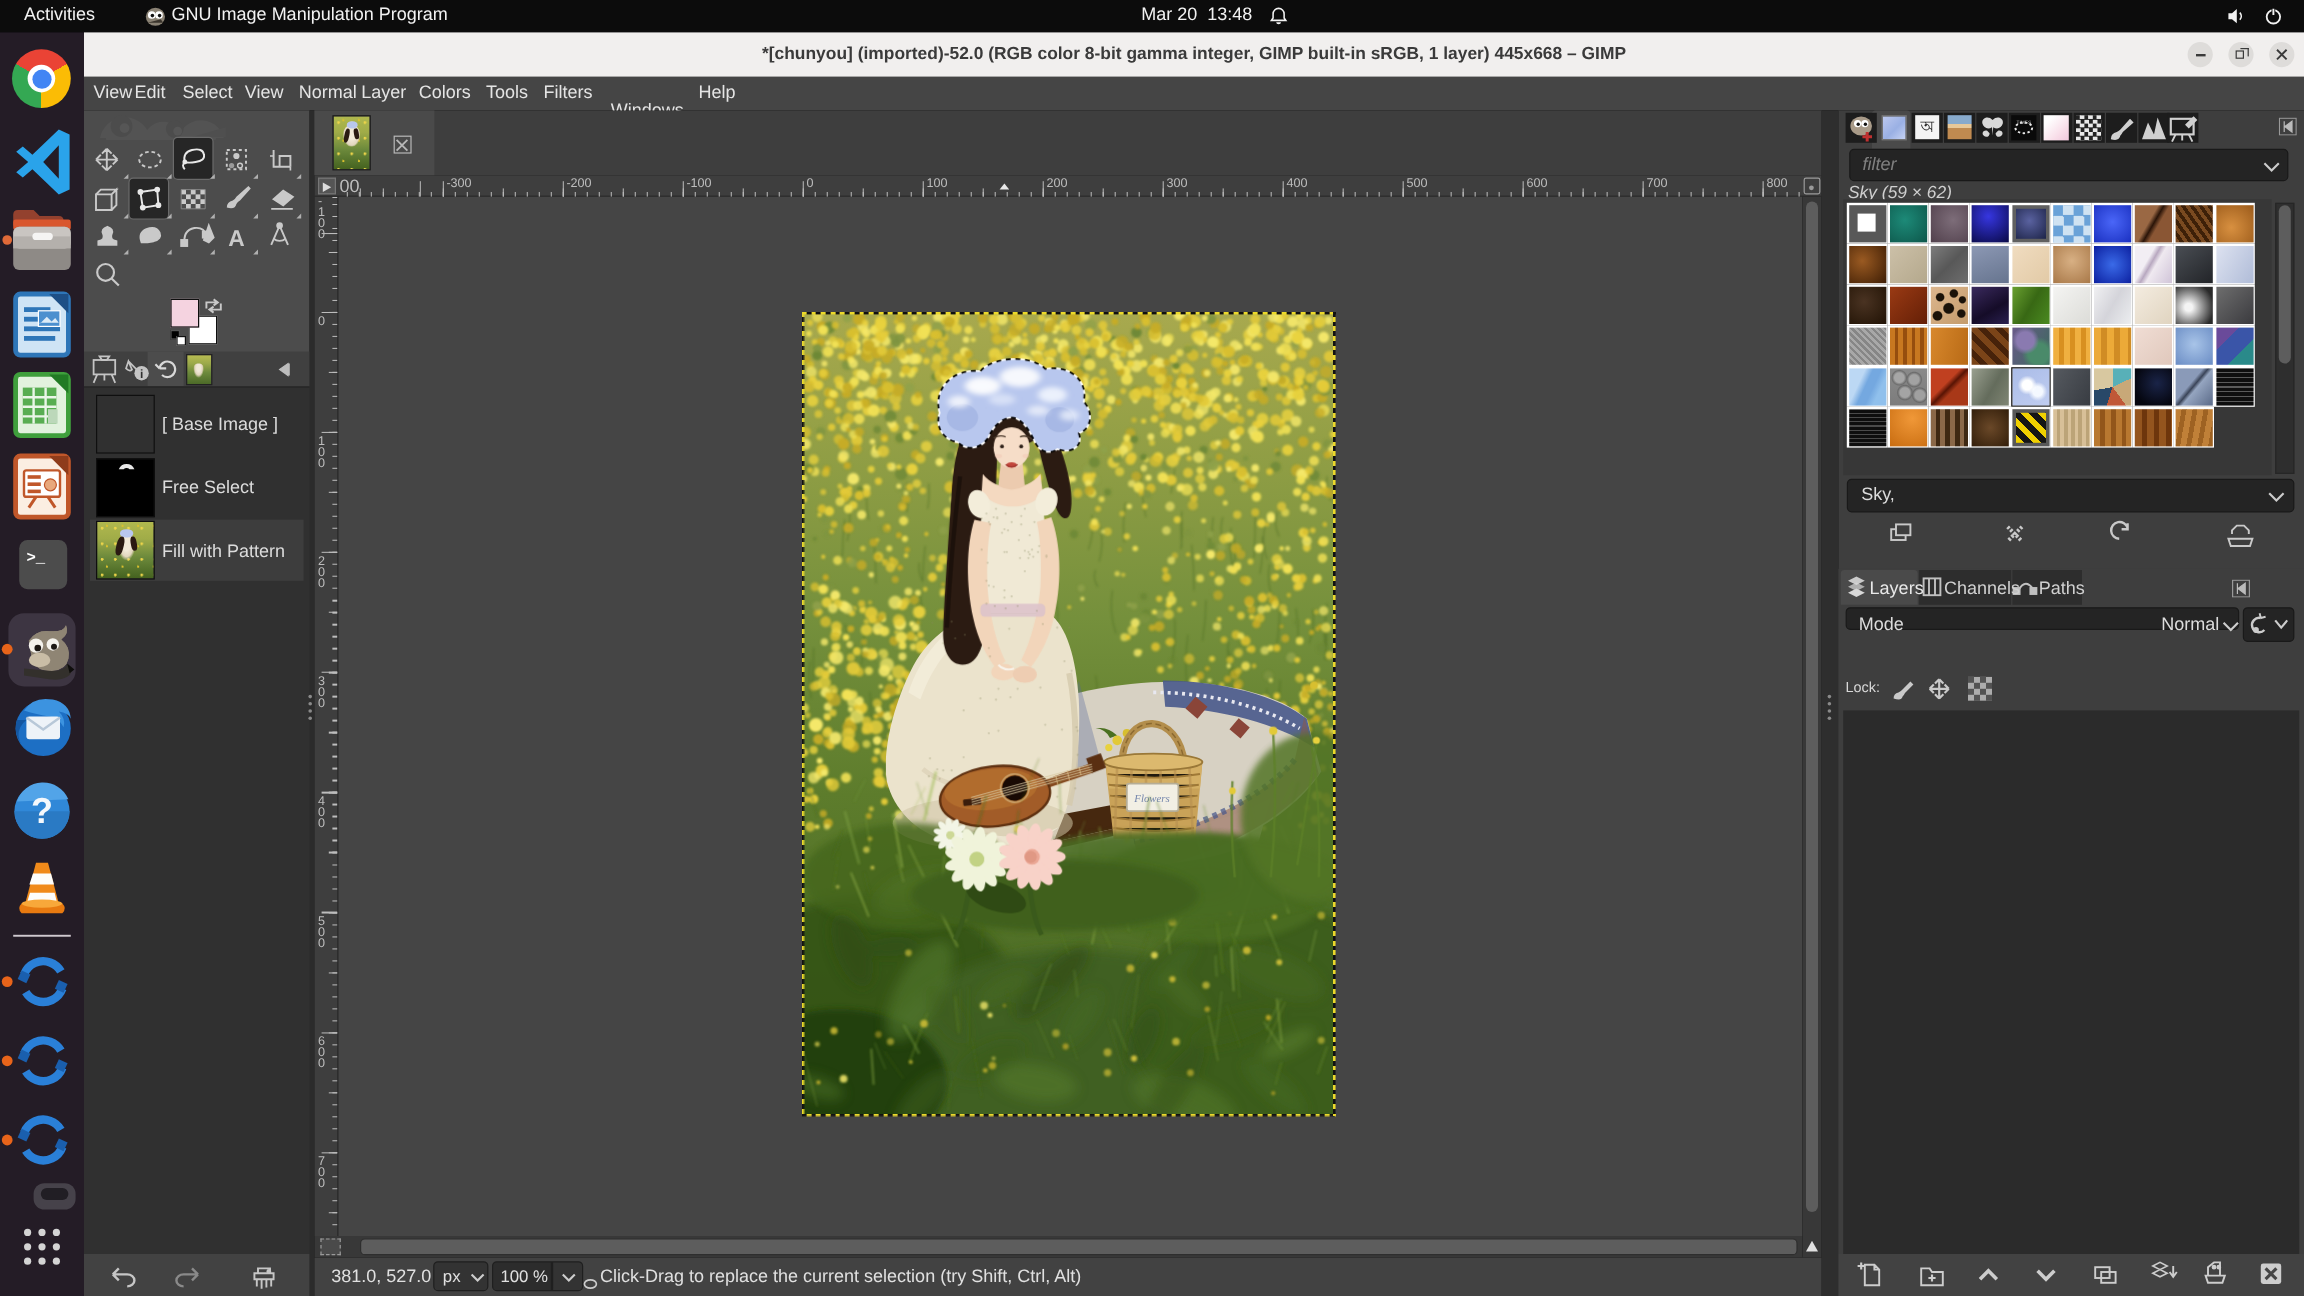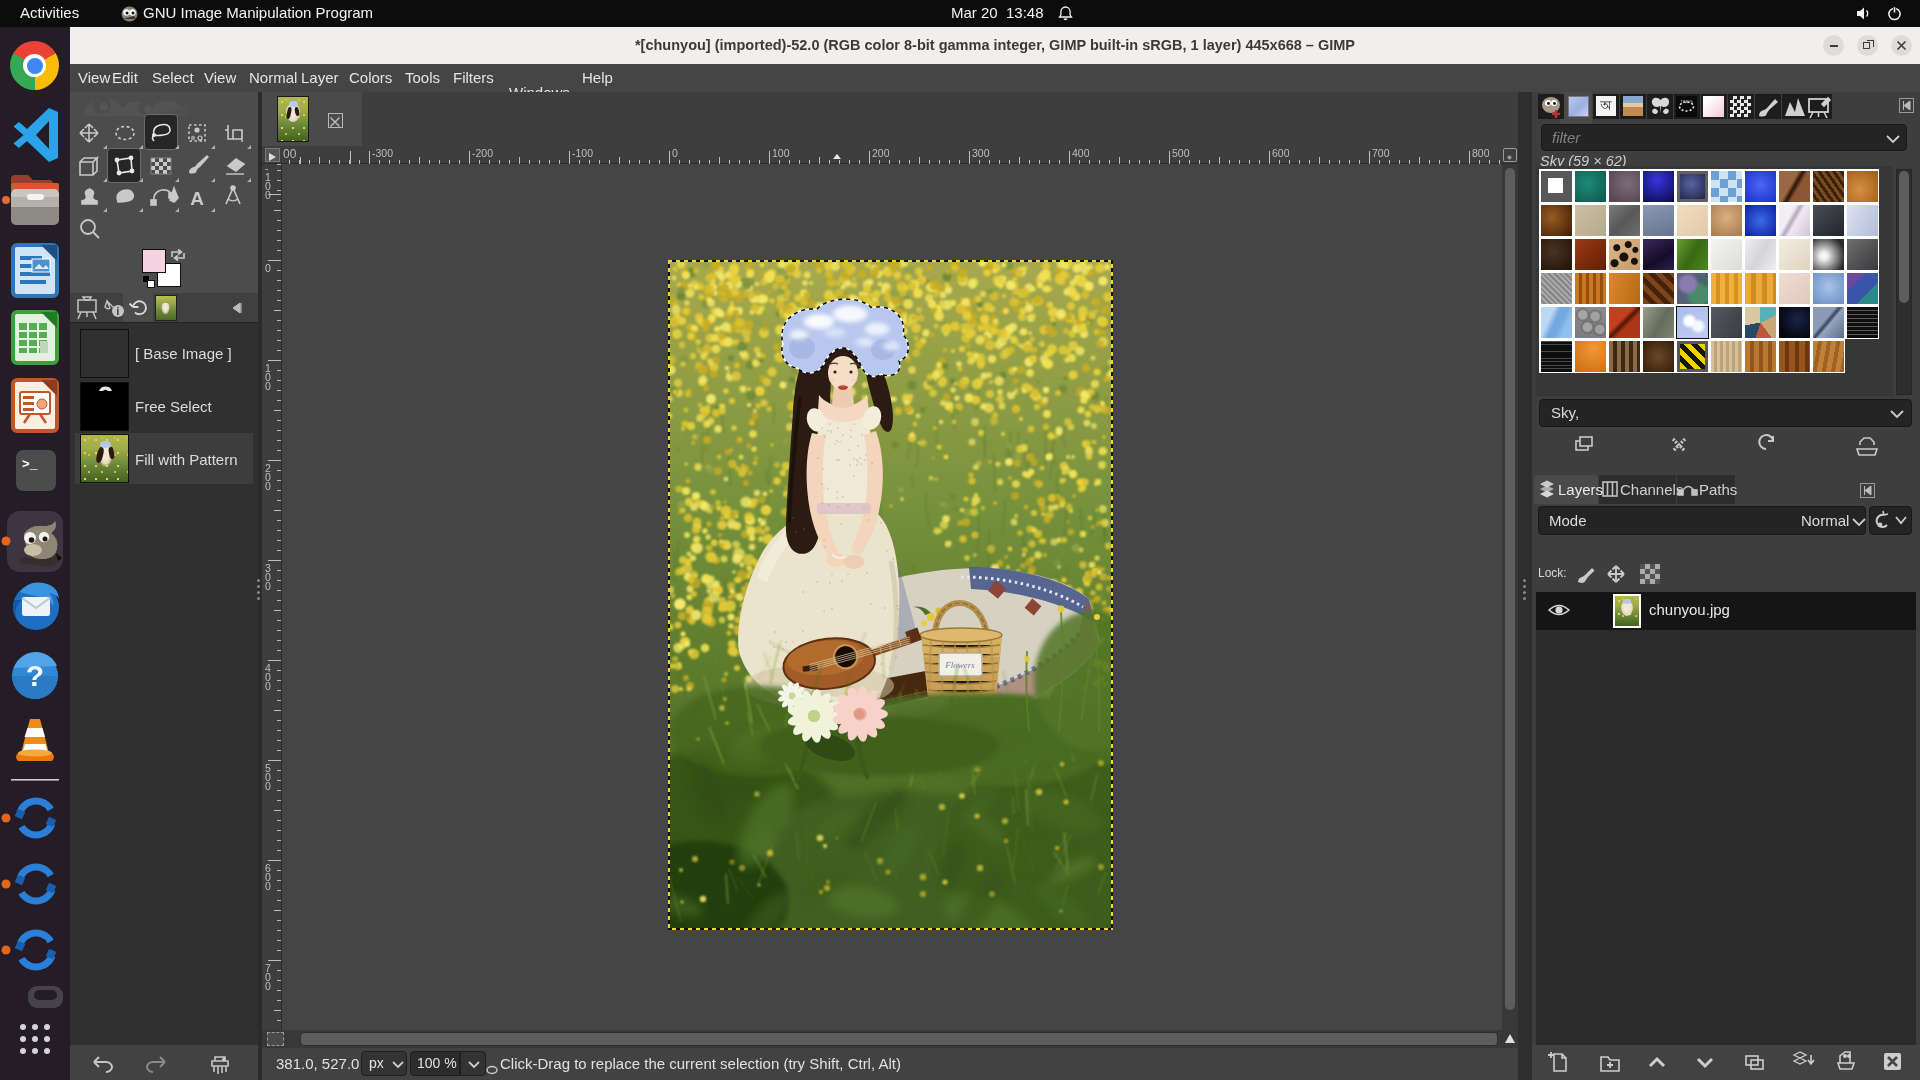--- a/index.html
+++ b/index.html
@@ -356,21 +356,21 @@
  <svg width="11" height="11">
       <circle cx="5.5" cy="5.5" r="2" fill="#9a9a9a"></circle>
     </svg>
 </div>
 <div class="ab" style="left:262px;top:164px;width:20px;height:866px;background:#3e3e3e;border-right:1px solid #2a2a2a"></div>
 <div class="ab" style="left:282px;top:164px;width:1220px;height:866px;background:#454545;overflow:hidden" id="viewport"></div>
 <div class="ab" style="left:283px;top:146px;width:1219px;height:18px;overflow:hidden">
     <div class="ab" style="left:0;bottom:0;width:1219px;height:4px;background:repeating-linear-gradient(90deg,#bdbdbd 0 1px,transparent 1px 10px);background-position-x:6px"></div>
     <div class="ab" style="left:0;bottom:0;width:1219px;height:7px;background:repeating-linear-gradient(90deg,#bdbdbd 0 1px,transparent 1px 50px);background-position-x:36px"></div>
     <div class="ab" style="left:0;bottom:0;width:1219px;height:13px;background:repeating-linear-gradient(90deg,#bdbdbd 0 1px,transparent 1px 100px);background-position-x:86px"></div>
-    <div class="ab" style="left:0px;top:1px;color:#bdbdbd;font-size:12px">00</div>
+    <div class="ab" style="left:0px;top:1px;color:#bdbdbd;font-size:15px">00</div>
     <div class="ab" style="left:89px;top:1px;color:#bdbdbd;font-size:10.5px">-300</div>
     <div class="ab" style="left:189px;top:1px;color:#bdbdbd;font-size:10.5px">-200</div>
     <div class="ab" style="left:289px;top:1px;color:#bdbdbd;font-size:10.5px">-100</div>
     <div class="ab" style="left:389px;top:1px;color:#bdbdbd;font-size:10.5px">0</div>
     <div class="ab" style="left:489px;top:1px;color:#bdbdbd;font-size:10.5px">100</div>
     <div class="ab" style="left:589px;top:1px;color:#bdbdbd;font-size:10.5px">200</div>
     <div class="ab" style="left:689px;top:1px;color:#bdbdbd;font-size:10.5px">300</div>
     <div class="ab" style="left:789px;top:1px;color:#bdbdbd;font-size:10.5px">400</div>
     <div class="ab" style="left:889px;top:1px;color:#bdbdbd;font-size:10.5px">500</div>
     <div class="ab" style="left:989px;top:1px;color:#bdbdbd;font-size:10.5px">600</div>
@@ -2862,21 +2862,21 @@
         <rect x="160" y="16" width="5" height="5" fill="#c0c0c0"></rect>
   </g>
   <text x="26" y="21" font-size="15" fill="#e8e8e8">Layers</text>
   <text x="88" y="21" font-size="15" fill="#d0d0d0">Channels</text>
   <text x="167" y="21" font-size="15" fill="#d0d0d0">Paths</text>
  </svg>
  <svg class="ab" style="left:328px;top:9px" width="15" height="15">
       <rect x="0.5" y="0.5" width="14" height="14" fill="none" stroke="#999"></rect>
       <path d="M4.5 3 v9 M11 3 l-6 4.5 6 4.5 Z" fill="#bbb" stroke="#bbb"></path>
     </svg>
- <div class="ab" style="left:6px;top:32px;width:328px;height:29px;background:#242424;border:1px solid #191919;border-radius:4px">
+ <div class="ab" style="left:6px;top:32px;width:328px;height:19px;background:#242424;border:1px solid #191919;border-radius:4px">
    <span class="ab" style="left:10px;top:5px;color:#dcdcdc;font-size:15px">Mode</span>
    <span class="ab" style="left:262px;top:5px;color:#dcdcdc;font-size:15px">Normal</span>
    <svg class="ab" style="left:313px;top:11px" width="14" height="9">
         <path d="M1 1 l6 6 6 -6" stroke="#ccc" stroke-width="1.8" fill="none"></path>
       </svg>
  </div>
  <div class="ab" style="left:337px;top:32px;width:43px;height:29px;background:#242424;border:1px solid #191919;border-radius:4px">
    <svg width="43" height="27">
         <path d="M14 8 a6 6 0 1 0 3 10" fill="none" stroke="#ccc" stroke-width="2"></path>
         <circle cx="10" cy="18" r="2.4" fill="#ccc"></circle>
@@ -2886,33 +2886,20 @@
  </div>
  <div class="ab" style="left:6px;top:92px;color:#d8d8d8;font-size:12px">Lock:</div>
  <svg class="ab" style="left:40px;top:88px" width="130" height="24">
   <path d="M6 20 q0 -4 4 -5 q2 -1 3 -2 l7 -7 2.5 2.5 -7 7 q-1 2 -2 3 q-1 4 -7.5 1.5 Z" fill="#c9c9c9"></path>
   <g stroke="#c9c9c9" fill="none" stroke-width="1.8">
         <path d="M44 4 v16 M36 12 h16 M44 4 l-3.5 3.5 M44 4 l3.5 3.5 M44 20 l-3.5 -3.5 M44 20 l3.5 -3.5 M36 12 l3.5 -3.5 M36 12 l3.5 3.5 M52 12 l-3.5 -3.5 M52 12 l-3.5 3.5"></path>
       </g>
  </svg>
  <div class="ab" style="left:108px;top:90px;width:20px;height:20px;background:repeating-conic-gradient(#b8b8b8 0 25%,#555 0 50%) 0 0/10px 10px;opacity:.9"></div>
  <div class="ab" style="left:4px;top:118px;width:380px;height:453px;background:#2b2b2b"></div>
- <div class="ab" style="left:4px;top:118px;width:380px;height:38px;background:#151515">
-  <svg class="ab" style="left:12px;top:10px" width="22" height="16">
-        <path d="M1 8 Q11 -1 21 8 Q11 17 1 8 Z" fill="none" stroke="#d8d8d8" stroke-width="1.5"></path>
-        <circle cx="11" cy="8" r="3.6" fill="#d8d8d8"></circle>
-      </svg>
-  <div class="ab" style="left:77px;top:2px;width:28px;height:34px;background:#fff">
-   <div class="ab" style="left:2px;top:2px;width:24px;height:30px;background:radial-gradient(2.2px 2.2px at 4px 5px,#ecd44a 50%,transparent 60%) 0 0/11px 13px,radial-gradient(1.8px 1.8px at 8px 3px,#d9c02e 50%,transparent 60%) 0 0/13px 17px,linear-gradient(180deg,#b0b84e 0%,#a0ac48 30%,#6d8a3c 62%,#44621f 100%)">
-    <div class="ab" style="left:6px;top:5px;width:12px;height:15px;background:radial-gradient(ellipse at 50% 35%,#f2ead8 35%,#e2d6be 65%,transparent 78%);border-radius:45%"></div>
-    <div class="ab" style="left:8px;top:3px;width:8px;height:5px;background:#b9c7ee;border-radius:45%"></div>
-   </div>
-  </div>
-  <div class="ab" style="left:113px;top:9px;color:#e8e8e8;font-size:15px">chunyou.jpg</div>
- </div>
 </div>
 
 <div class="ab" style="left:1532px;top:1045px;width:388px;height:35px;background:#424242">
  <svg width="388" height="35">
   <g stroke="#cdcdcd" fill="none" stroke-width="1.6">
    <path d="M22 9 h8 l4 4 v13 h-12 Z M30 9 v4 h4"></path>
         <path d="M19 7 v6 M16 10 h6" stroke-width="1.8"></path>
    <path d="M69 12 h7 l2 3 h9 v11 h-18 Z"></path>
         <path d="M78 17 v6 M75 20 h6" stroke-width="1.8"></path>
    <path d="M118 21 l7 -7 7 7" stroke-width="3"></path>

